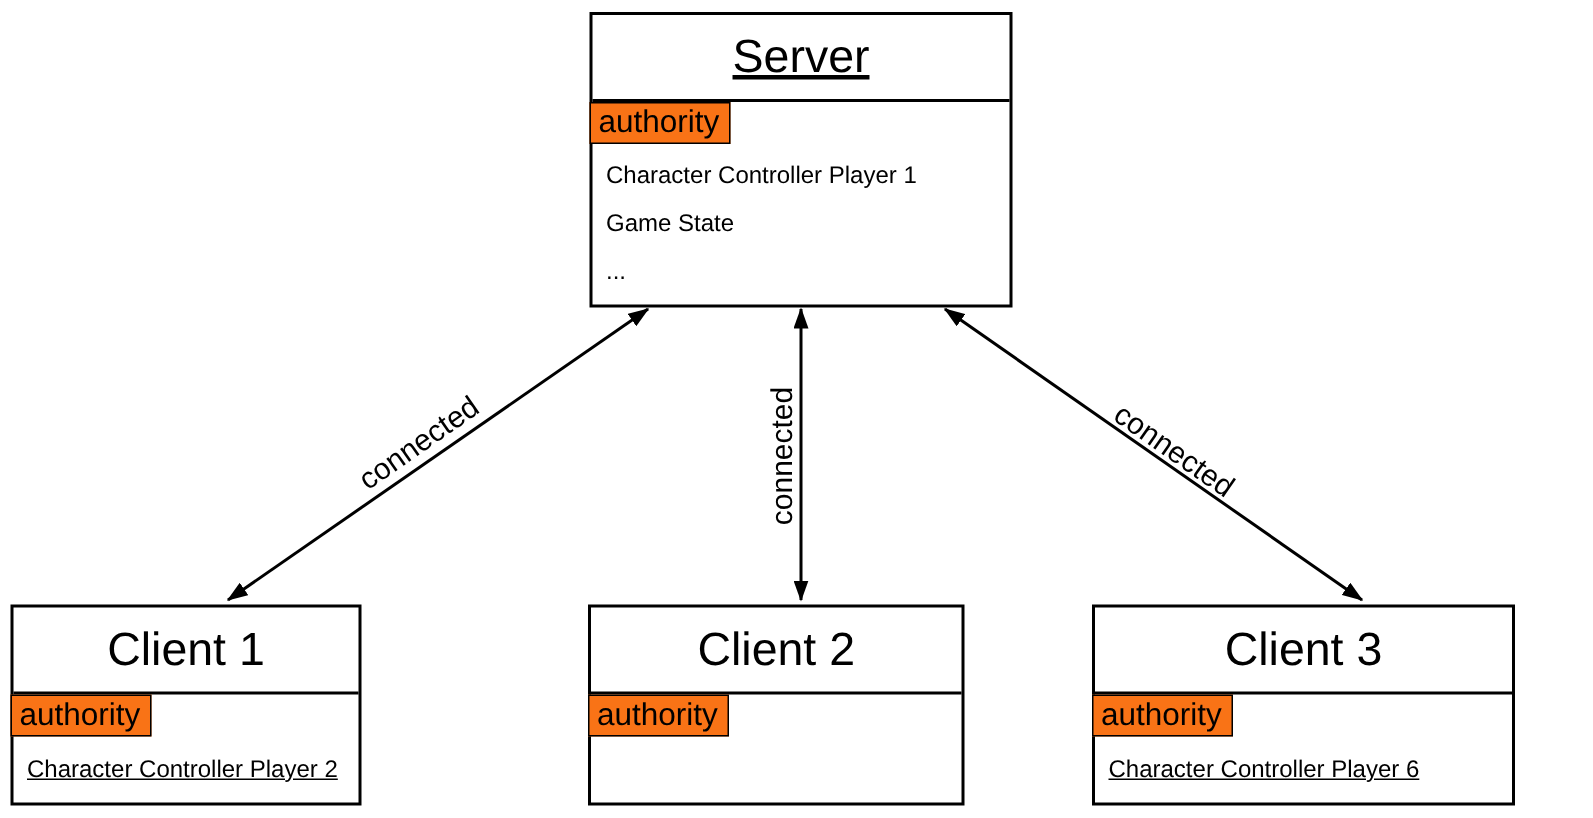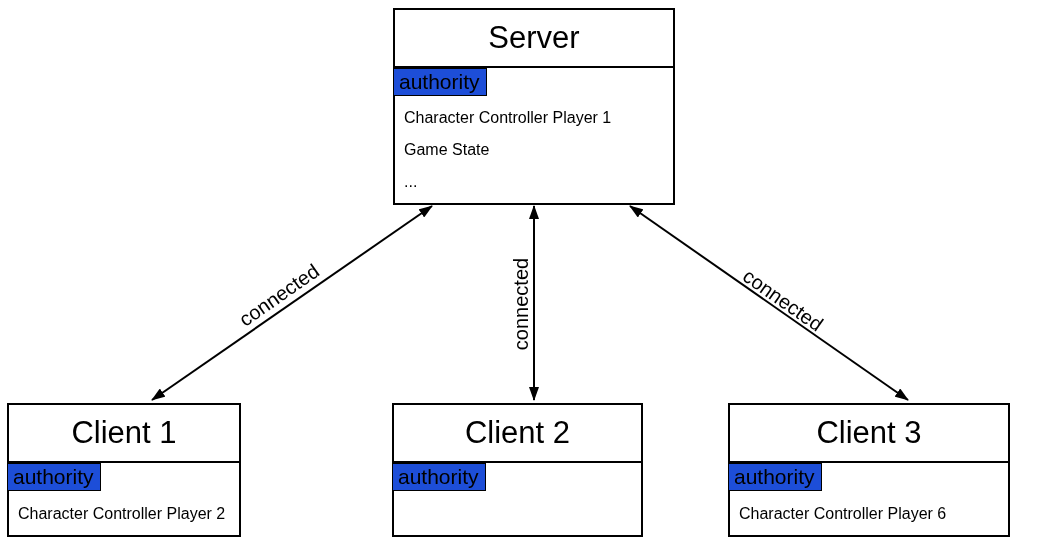--- a/index.html
+++ b/index.html
@@ -49,38 +49,38 @@
     white-space: nowrap;
   }
   .node-body {
     position: relative;
     width: 100%;
   }
   .badge {
     position: absolute;
     top: 0;
     left: -2px;
-    background: #1d4ed8;
+    background: #f97316;
     border: 1px solid #000000;
     font-size: 21px;
     line-height: 23px;
     padding: 1px 6px 2px 5px;
     white-space: nowrap;
   }
   .node-item {
     position: absolute;
     left: 9px;
     font-size: 16px;
     line-height: 20px;
     white-space: nowrap;
   }
   .srv-item-0 { top: 40px; }
   .srv-item-1 { top: 72px; }
   .srv-item-2 { top: 104px; }
-  .cli-item-0 { top: 41px; }
+  .cli-item-0 { top: 41px; text-decoration: underline; }
 </style>
 </head>
 <body>
 
 <div class="canvas">
 
   <svg class="edges" viewBox="0 0 1062 545" xmlns="http://www.w3.org/2000/svg">
     <defs>
       <marker id="arrow" markerUnits="userSpaceOnUse" markerWidth="14" markerHeight="10" refX="13" refY="5" orient="auto-start-reverse">
         <path d="M0,0 L14,5 L0,10 Z" fill="#000000"></path>
@@ -96,21 +96,21 @@
       <line x1="534" y1="206" x2="534" y2="400" marker-start="url(#arrow)" marker-end="url(#arrow)"></line>
       <text transform="translate(521,304) rotate(-90)" dy="0.35em">connected</text>
     </g>
 
     <g>
       <line x1="630" y1="206" x2="908" y2="400" marker-start="url(#arrow)" marker-end="url(#arrow)"></line>
       <text transform="translate(783,300) rotate(35)" dy="0.35em">connected</text>
     </g>
   </svg>
 
-  <div class="node" style="left:393px; top:8px; width:282px; height:197px;">
+  <div class="node" style="left:393px; top:8px; width:282px; height:197px;text-decoration:underline;">
     <div class="node-title">Server</div>
     <div class="node-body" style="height:135px;">
       <div class="badge">authority</div>
       <div class="node-item srv-item-0">Character Controller Player 1</div>
       <div class="node-item srv-item-1">Game State</div>
       <div class="node-item srv-item-2">...</div>
     </div>
   </div>
 
   <div class="node" style="left:7px; top:403px; width:234px; height:134px;">

